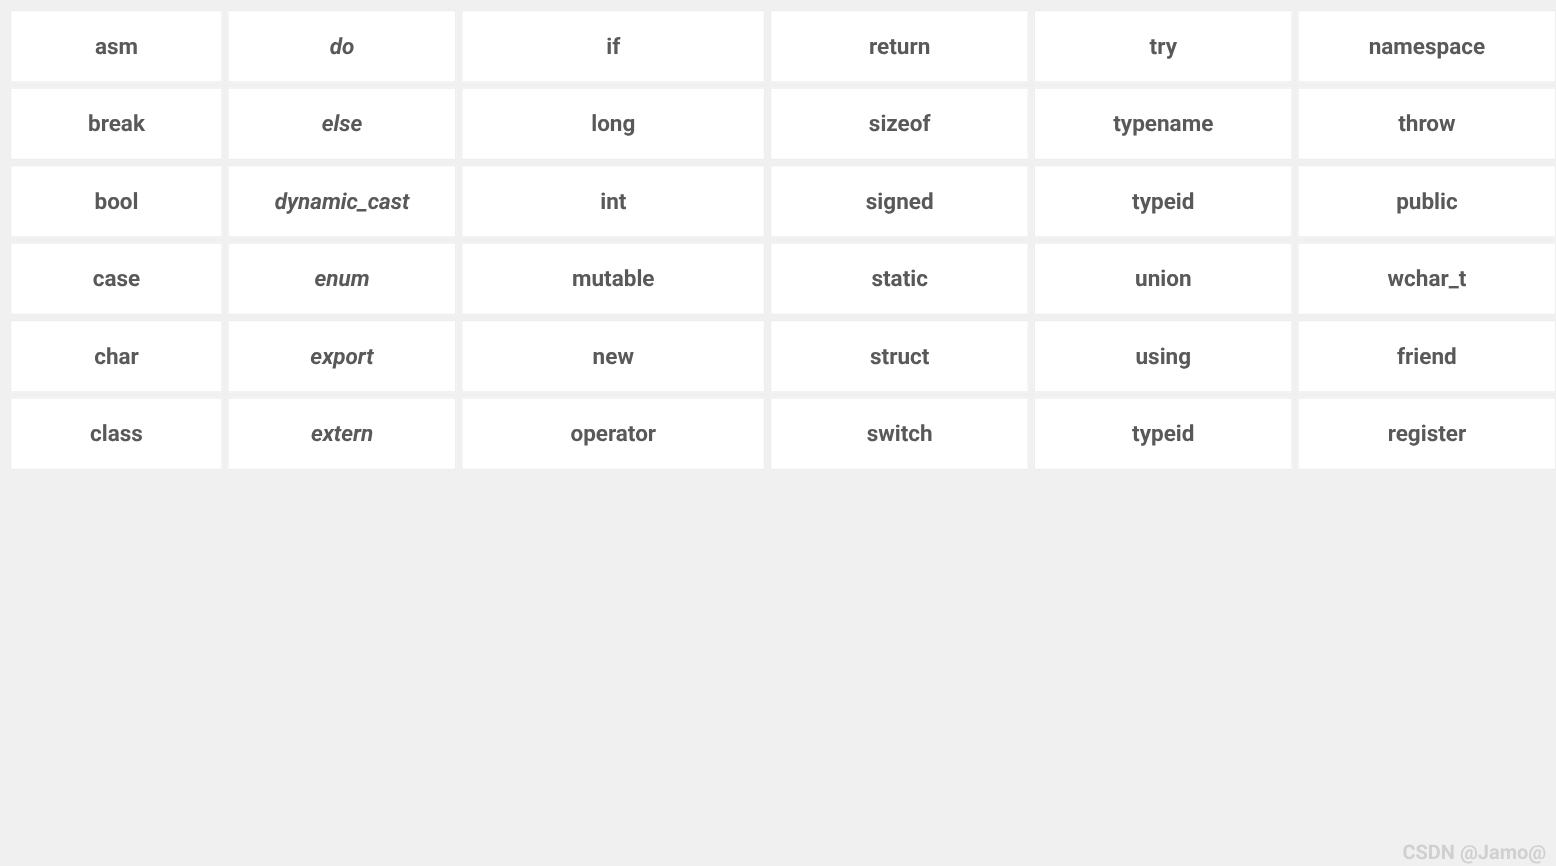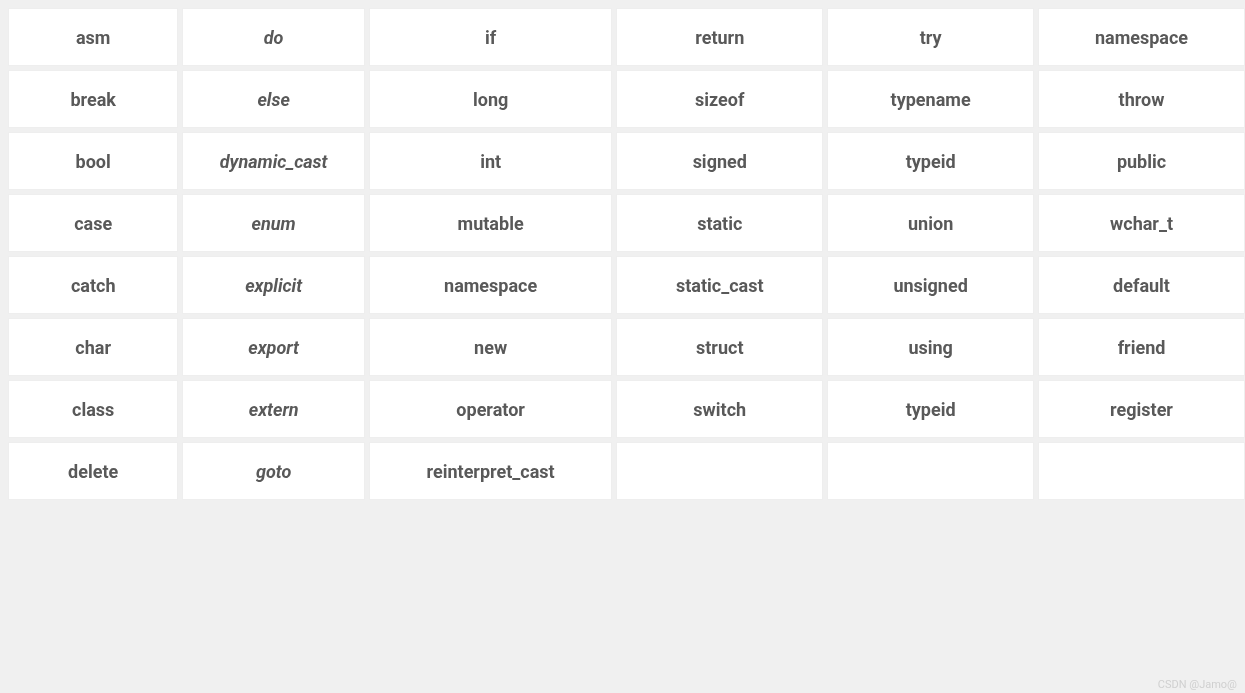--- a/index.html
+++ b/index.html
@@ -36,23 +36,23 @@
     td:nth-child(1) { width: 14%; }
     td:nth-child(2) { width: 15%; font-style: italic; }
     td:nth-child(3) { width: 20%; }
     td:nth-child(4) { width: 17%; }
     td:nth-child(5) { width: 17%; text-align: center; }
     td:nth-child(6) { width: 17%; }
     .watermark {
       position: absolute;
       right: 12px;
       bottom: 6px;
-      font-size: 11px;
+      font-size: 16px;
       color: #d0d0d0;
-      font-weight: normal;
+      font-weight: bold;
     }
     .wrap {
       position: relative;
       width: 1245px;
       height: 693px;
     }
   </style>
 </head>
 <body>
 
@@ -86,48 +86,32 @@
           </tr>
           <tr>
             <td>case</td>
             <td>enum</td>
             <td>mutable</td>
             <td>static</td>
             <td>union</td>
             <td>wchar_t</td>
           </tr>
           <tr>
-            <td>catch</td>
-            <td>explicit</td>
-            <td>namespace</td>
-            <td>static_cast</td>
-            <td>unsigned</td>
-            <td>default</td>
-          </tr>
-          <tr>
             <td>char</td>
             <td>export</td>
             <td>new</td>
             <td>struct</td>
             <td>using</td>
             <td>friend</td>
           </tr>
           <tr>
             <td>class</td>
             <td>extern</td>
             <td>operator</td>
             <td>switch</td>
             <td>typeid</td>
             <td>register</td>
           </tr>
-          <tr>
-            <td>delete</td>
-            <td>goto</td>
-            <td>reinterpret_cast</td>
-            <td></td>
-            <td></td>
-            <td></td>
-          </tr>
         </tbody>
     </table>
   </div>
   <div class="watermark">CSDN @Jamo@</div>
 </div>
 
 </body></html>

